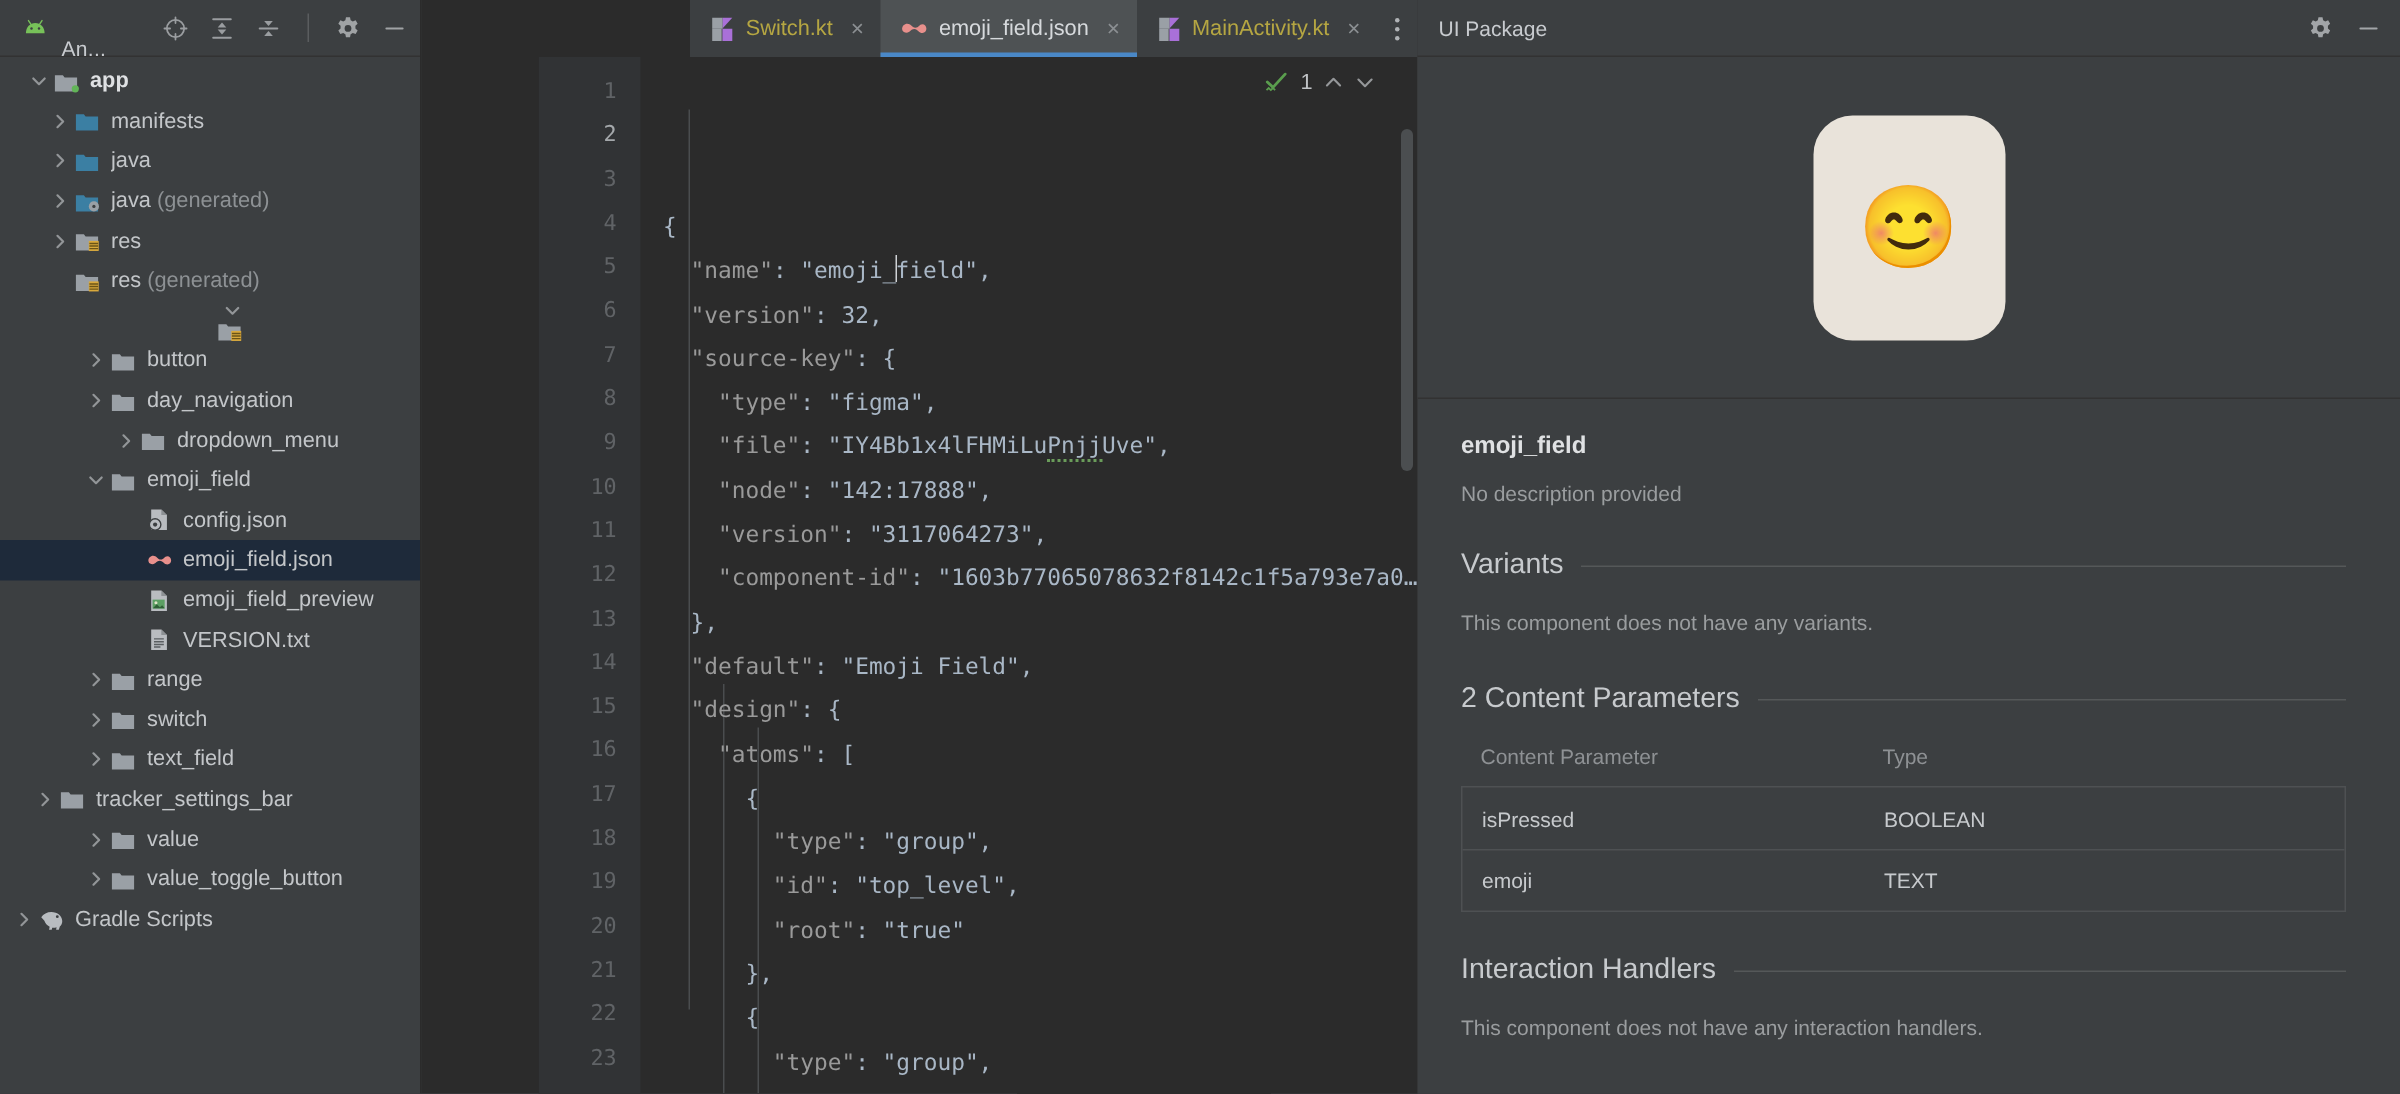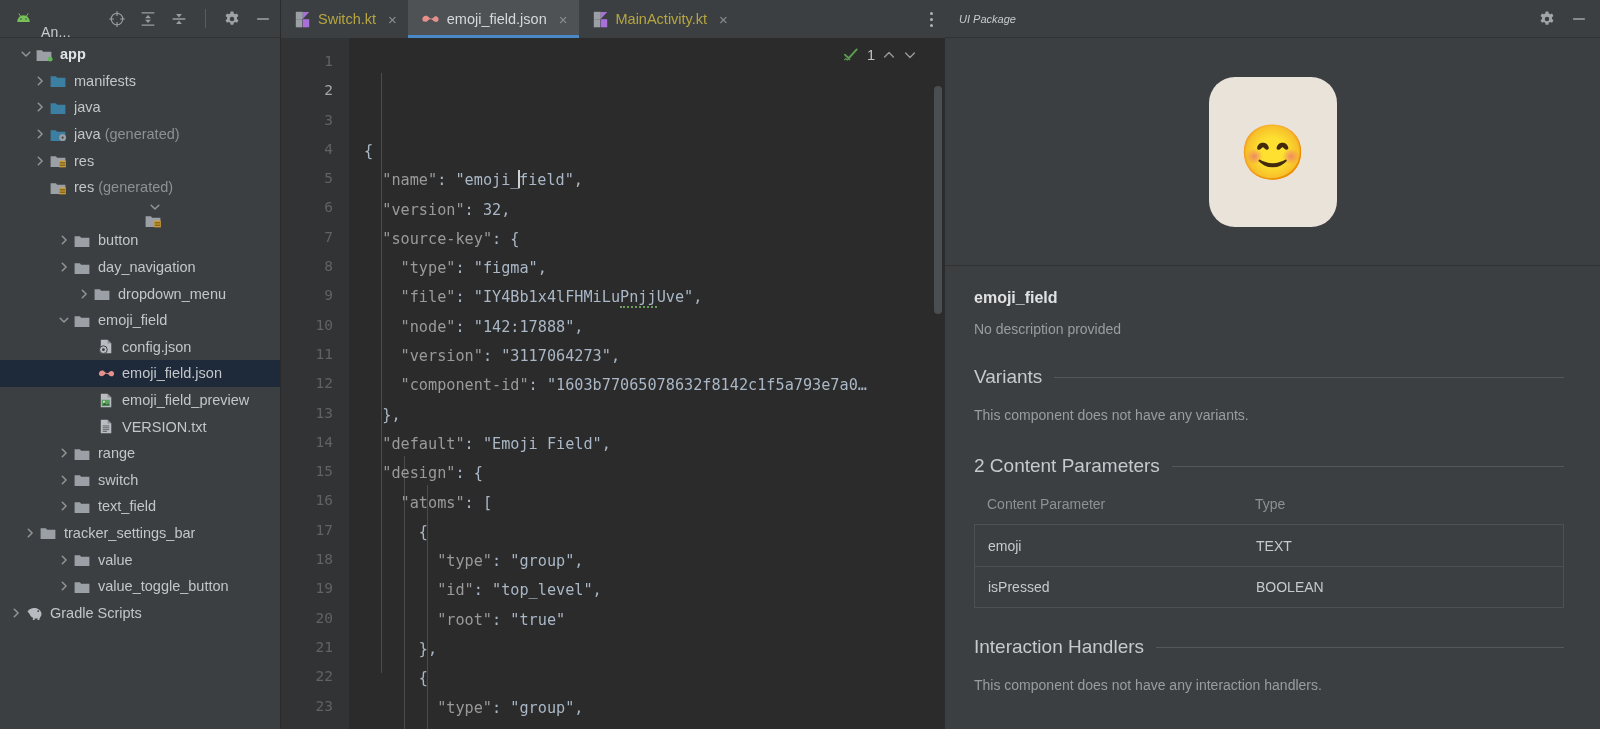--- a/index.html
+++ b/index.html
@@ -78,20 +78,21 @@
 
   
   .editor-area {
     width: 664px;
     height: 729px;
     background: #2b2b2b;
     display: flex;
     flex-direction: column;
     flex: none;
     position: relative;
+    align-items: flex-end;
   }
   .tabbar {
     height: 38px;
     background: #3c3f41;
     display: flex;
     align-items: stretch;
     flex: none;
     position: relative;
   }
   .tab {
@@ -216,21 +217,21 @@
     position: relative;
   }
   .uip-header {
     height: 38px;
     display: flex;
     align-items: center;
     padding: 0 12px 0 14px;
     border-bottom: 1px solid #323232;
     flex: none;
   }
-  .uip-title { font-size: 11px; color: #c8cbcf; font-style: italic; }
+  .uip-title { font-size: 14px; color: #c8cbcf; }
   .uip-header .sp { flex: 1; }
   .uip-header .ico { width: 18px; height: 18px; opacity: .8; margin-left: 14px; cursor: pointer; }
 
   .preview-zone {
     height: 228px;
     flex: none;
     background: #3c3f41;
     display: flex;
     align-items: center;
     justify-content: center;
@@ -671,26 +672,26 @@
         <span class="t">2 Content Parameters</span>
         <span class="line"></span>
       </div>
       <div class="param-table">
         <div class="pt-head">
           <div class="c1">Content Parameter</div>
           <div>Type</div>
         </div>
         <div class="pt-rows" id="pt-rows">
             <div class="pt-row">
+              <div class="c1">isPressed</div>
+              <div>BOOLEAN</div>
+            </div>
+            <div class="pt-row">
               <div class="c1">emoji</div>
               <div>TEXT</div>
-            </div>
-            <div class="pt-row">
-              <div class="c1">isPressed</div>
-              <div>BOOLEAN</div>
             </div>
           </div>
       </div>
 
       <div class="sec-head">
         <span class="t">Interaction Handlers</span>
         <span class="line"></span>
       </div>
       <div class="sec-text">This component does not have any interaction handlers.</div>
     </div>

